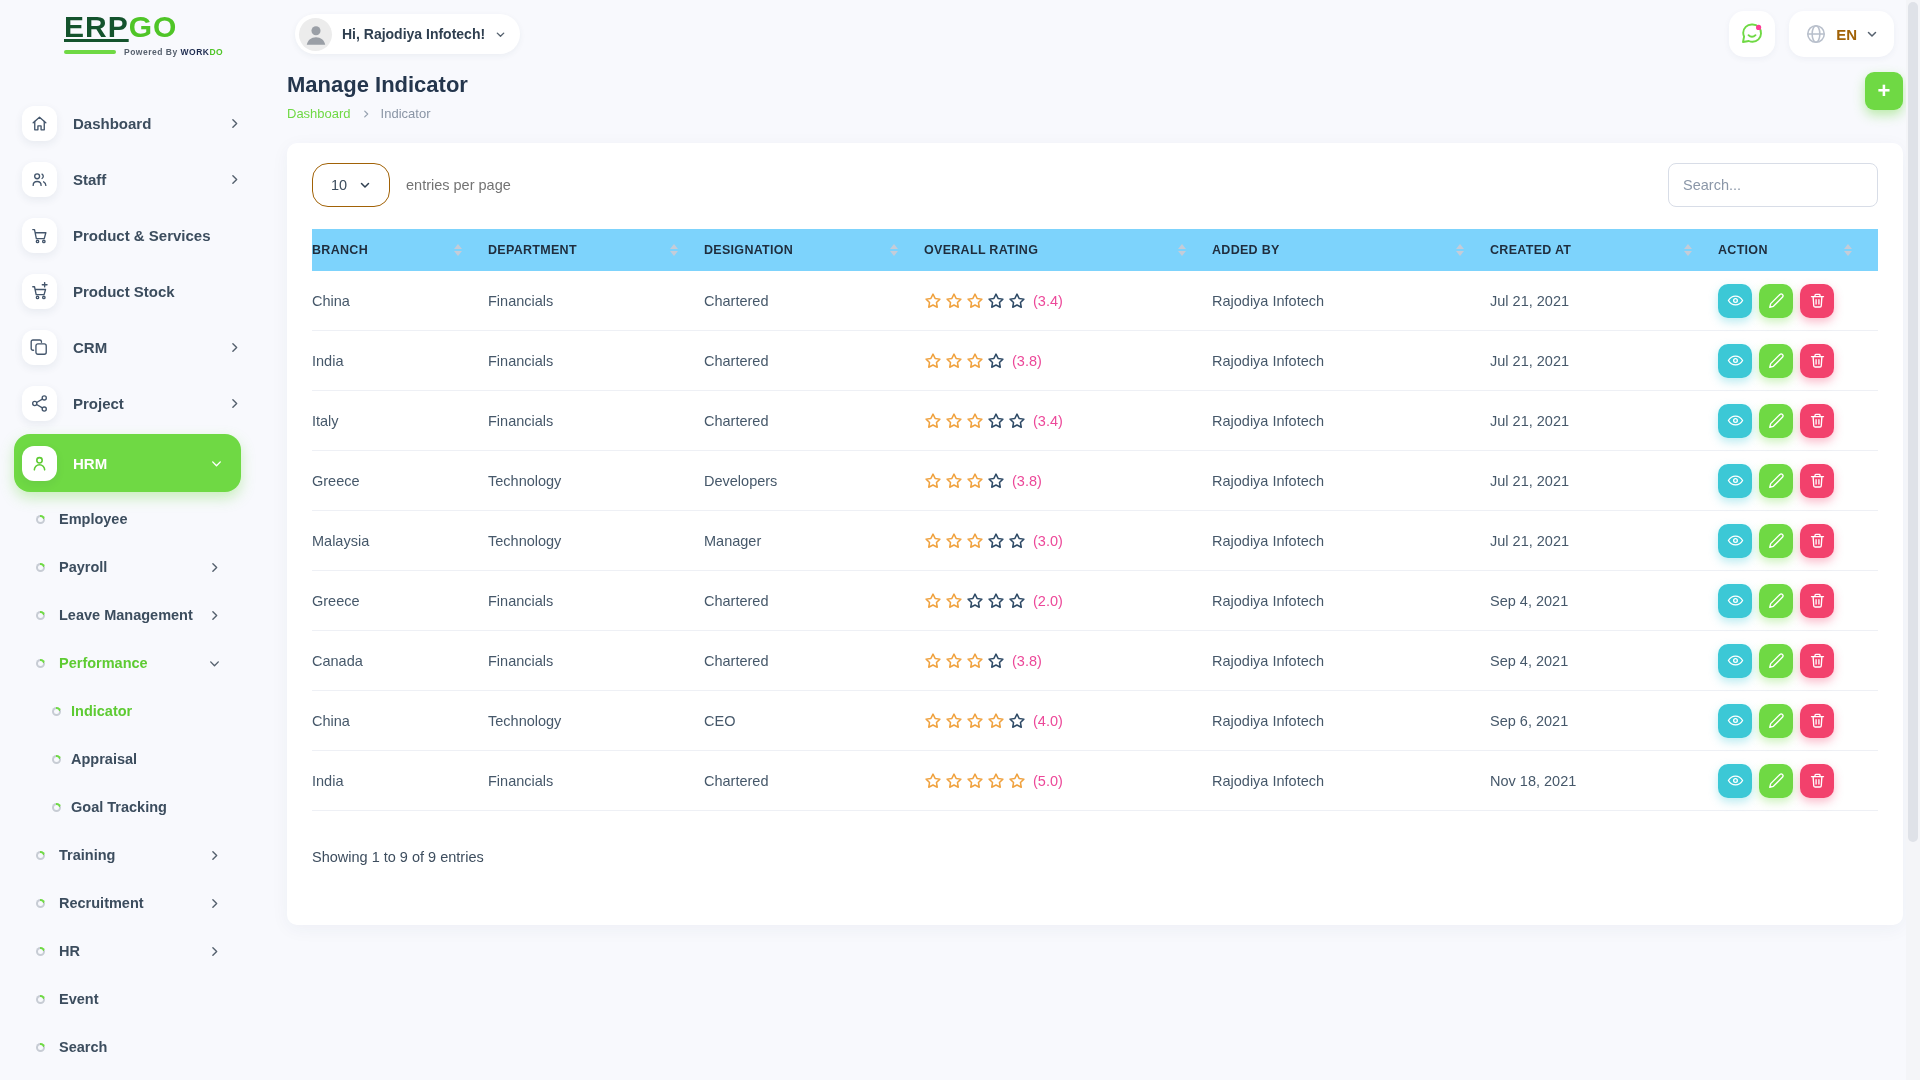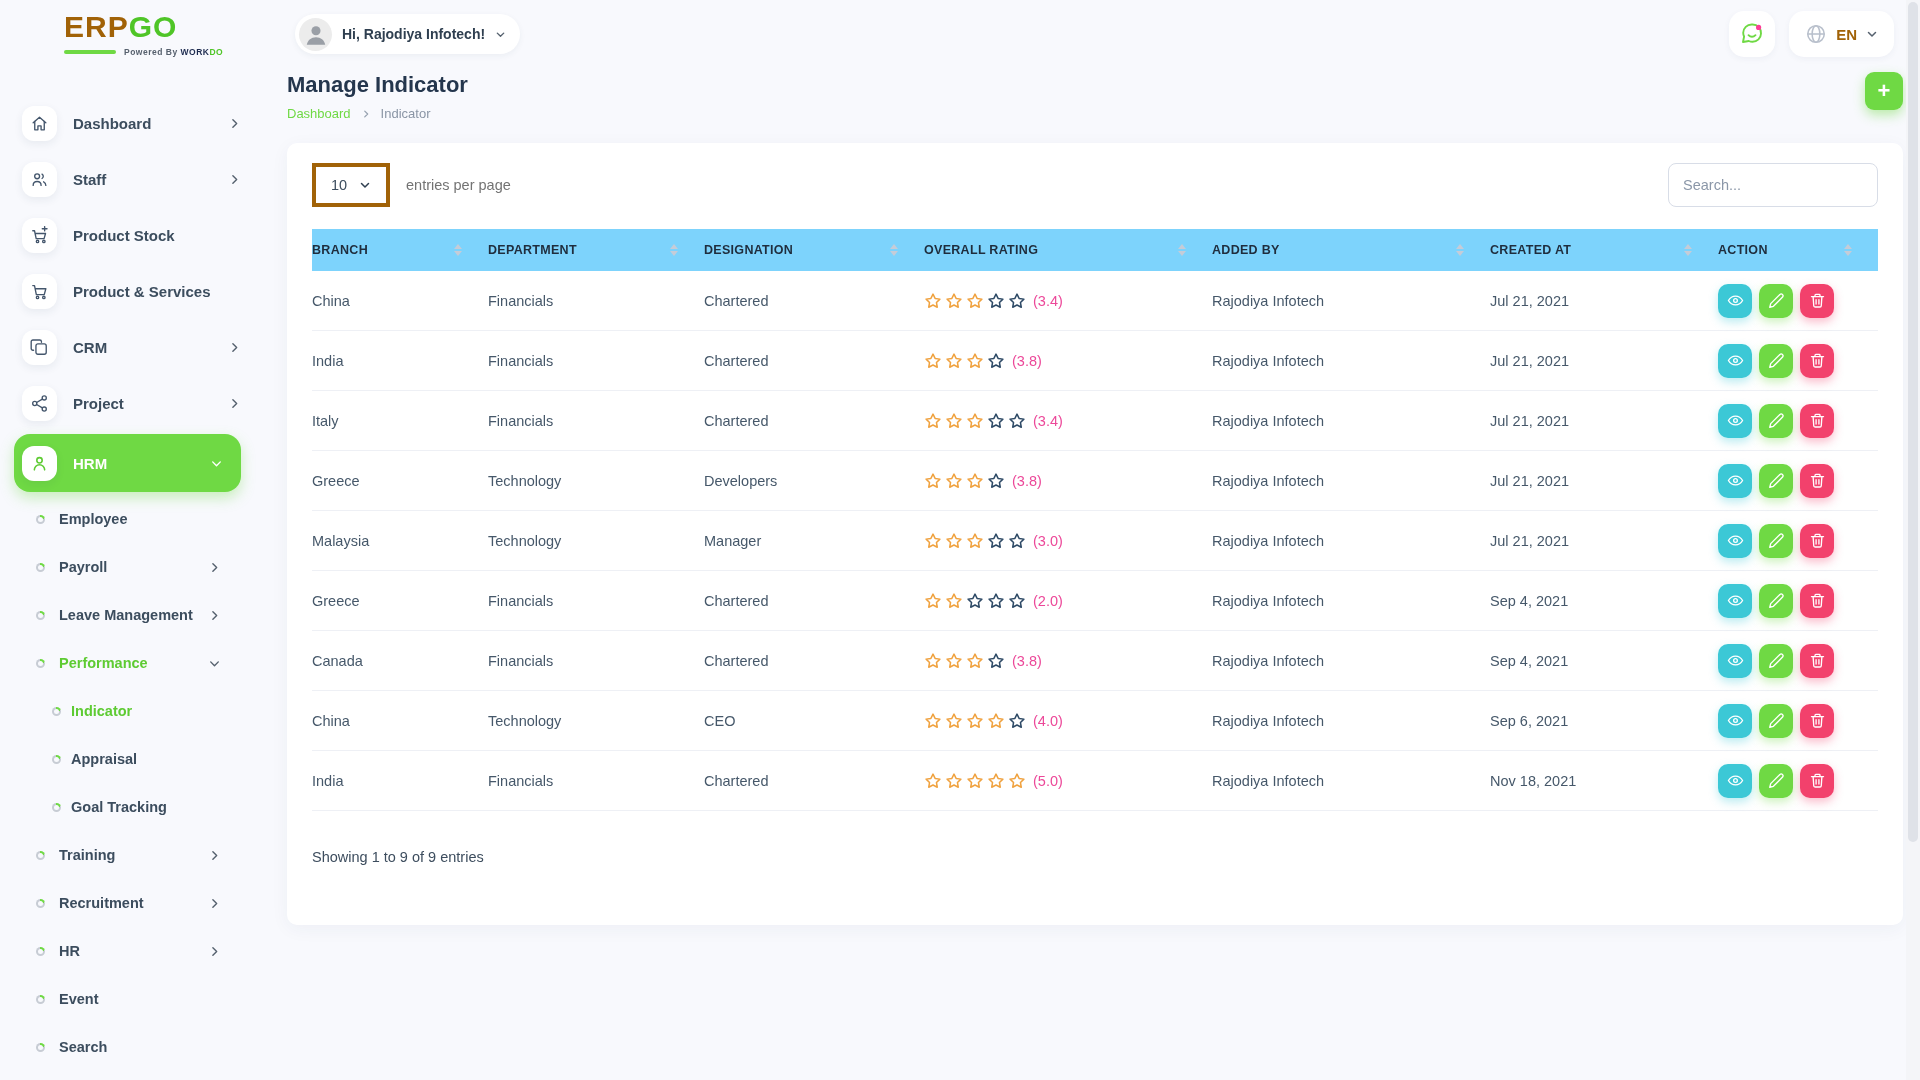--- a/index.html
+++ b/index.html
@@ -5,21 +5,21 @@
   * { margin:0; padding:0; box-sizing:border-box; }
   html,body { width:1920px; height:1080px; overflow:hidden;
     font-family:"Liberation Sans","DejaVu Sans",sans-serif;
     background:#f8f9fd; color:#3c4d5e; }
   .app { display:flex; width:100%; height:100%; position:relative; }
 
   
   .sidebar { width:265px; flex:0 0 265px; height:100%; position:relative; }
   .logo { position:absolute; top:12px; left:64px; line-height:1; cursor:pointer; }
   .logo .word { font-size:30px; font-weight:800; letter-spacing:1px; }
-  .logo .erp { color:#a16207; }
+  .logo .erp { color:#14532d;text-decoration:underline; }
   .logo .go  { color:#4fc527; }
   .logo .powered { display:flex; align-items:center; gap:8px; margin-top:6px; }
   .logo .dash { width:52px; height:4px; border-radius:2px; background:#6fd944; }
   .logo .ptxt { font-size:8.5px; letter-spacing:.5px; color:#57616e; font-weight:700; }
   .logo .ptxt b.wd { color:#1d2b4f; font-weight:800; }
   .logo .ptxt b.wdo { color:#4fc527; font-weight:800; }
 
   .nav { position:absolute; top:95px; left:0; right:0; }
   .nav-item { height:56px; display:flex; align-items:center; padding:0 24px 0 22px; cursor:pointer; }
   .icon-box { width:35px; height:35px; border-radius:12px; background:#fff;
@@ -77,21 +77,21 @@
   .breadcrumb .sep svg { width:10px; height:10px; }
   .breadcrumb .current { color:#8a95a5; }
   .add-btn { margin-left:auto; width:38px; height:38px; border-radius:9px; background:#6fd944;
     color:#fff; font-size:22px; font-weight:600; display:flex; align-items:center; justify-content:center;
     box-shadow:0 5px 12px rgba(111,217,68,.45); cursor:pointer; border:none; }
 
   
   .card { margin-top:22px; background:#fff; border-radius:10px; box-shadow:0 4px 18px rgba(40,60,90,.05);
     padding:20px 25px 28px 25px; min-height:782px; }
   .controls { display:flex; align-items:center; }
-  .entries-select { width:78px; height:44px; border:4px solid #a16207; border-radius:0;
+  .entries-select { width:78px; height:44px; border:1px solid #a16207; border-radius:16px;
     display:flex; align-items:center; justify-content:center; gap:12px; font-size:14.5px;
     color:#3c4d5e; cursor:pointer; background:#fff; }
   .entries-select .chev svg { width:12px; height:12px; }
   .entries-label { margin-left:16px; font-size:14.5px; color:#737373; }
   .search-input { margin-left:auto; width:210px; height:44px; border:1px solid #d8dde7; border-radius:8px;
     padding:0 14px; font-size:14.5px; color:#3c4d5e; font-family:inherit; outline:none; background:#fff; }
   .search-input::placeholder { color:#8b97a8; }
 
   .table { margin-top:22px; }
   .thead, .trow { display:grid; grid-template-columns:176px 216px 220px 288px 278px 228px 160px; }
@@ -173,36 +173,36 @@
             <svg viewBox="0 0 24 24" fill="none" stroke="currentColor" stroke-width="2.6" stroke-linecap="round" stroke-linejoin="round">
               <polyline points="9 5 16 12 9 19"></polyline>
             </svg>
           </span>
         </div>
         <div class="nav-item">
           <span class="icon-box">
             <svg viewBox="0 0 24 24" fill="none" stroke="currentColor" stroke-width="1.7" stroke-linecap="round" stroke-linejoin="round">
               <circle cx="9.5" cy="19.5" r="1.5"></circle>
               <circle cx="17.5" cy="19.5" r="1.5"></circle>
-              <path d="M3.5 6h2.2l2.1 10h10l1.8-6.5H6.7"></path>
-              <path d="M15.5 3.5h6"></path>
-              <path d="M18.5 .8v5.4"></path>
-            </svg>
-          </span>
-          <span class="nav-label">Product Stock</span>
+              <path d="M3.5 4.5h2.2l2.3 11.5h10l2-7.5H6.5"></path>
+            </svg>
+          </span>
+          <span class="nav-label">Product &amp; Services</span>
         </div>
         <div class="nav-item">
           <span class="icon-box">
             <svg viewBox="0 0 24 24" fill="none" stroke="currentColor" stroke-width="1.7" stroke-linecap="round" stroke-linejoin="round">
               <circle cx="9.5" cy="19.5" r="1.5"></circle>
               <circle cx="17.5" cy="19.5" r="1.5"></circle>
-              <path d="M3.5 4.5h2.2l2.3 11.5h10l2-7.5H6.5"></path>
-            </svg>
-          </span>
-          <span class="nav-label">Product &amp; Services</span>
+              <path d="M3.5 6h2.2l2.1 10h10l1.8-6.5H6.7"></path>
+              <path d="M15.5 3.5h6"></path>
+              <path d="M18.5 .8v5.4"></path>
+            </svg>
+          </span>
+          <span class="nav-label">Product Stock</span>
         </div>
         <div class="nav-item">
           <span class="icon-box">
             <svg viewBox="0 0 24 24" fill="none" stroke="currentColor" stroke-width="1.7" stroke-linecap="round" stroke-linejoin="round">
               <rect x="7.5" y="7.5" width="13" height="13" rx="2.5"></rect>
               <path d="M4.5 15.5h-.8A2.2 2.2 0 0 1 1.5 13.3V4.7a2.2 2.2 0 0 1 2.2-2.2h8.6a2.2 2.2 0 0 1 2.2 2.2v.8"></path>
             </svg>
           </span>
           <span class="nav-label">CRM</span>
           <span class="chev">

